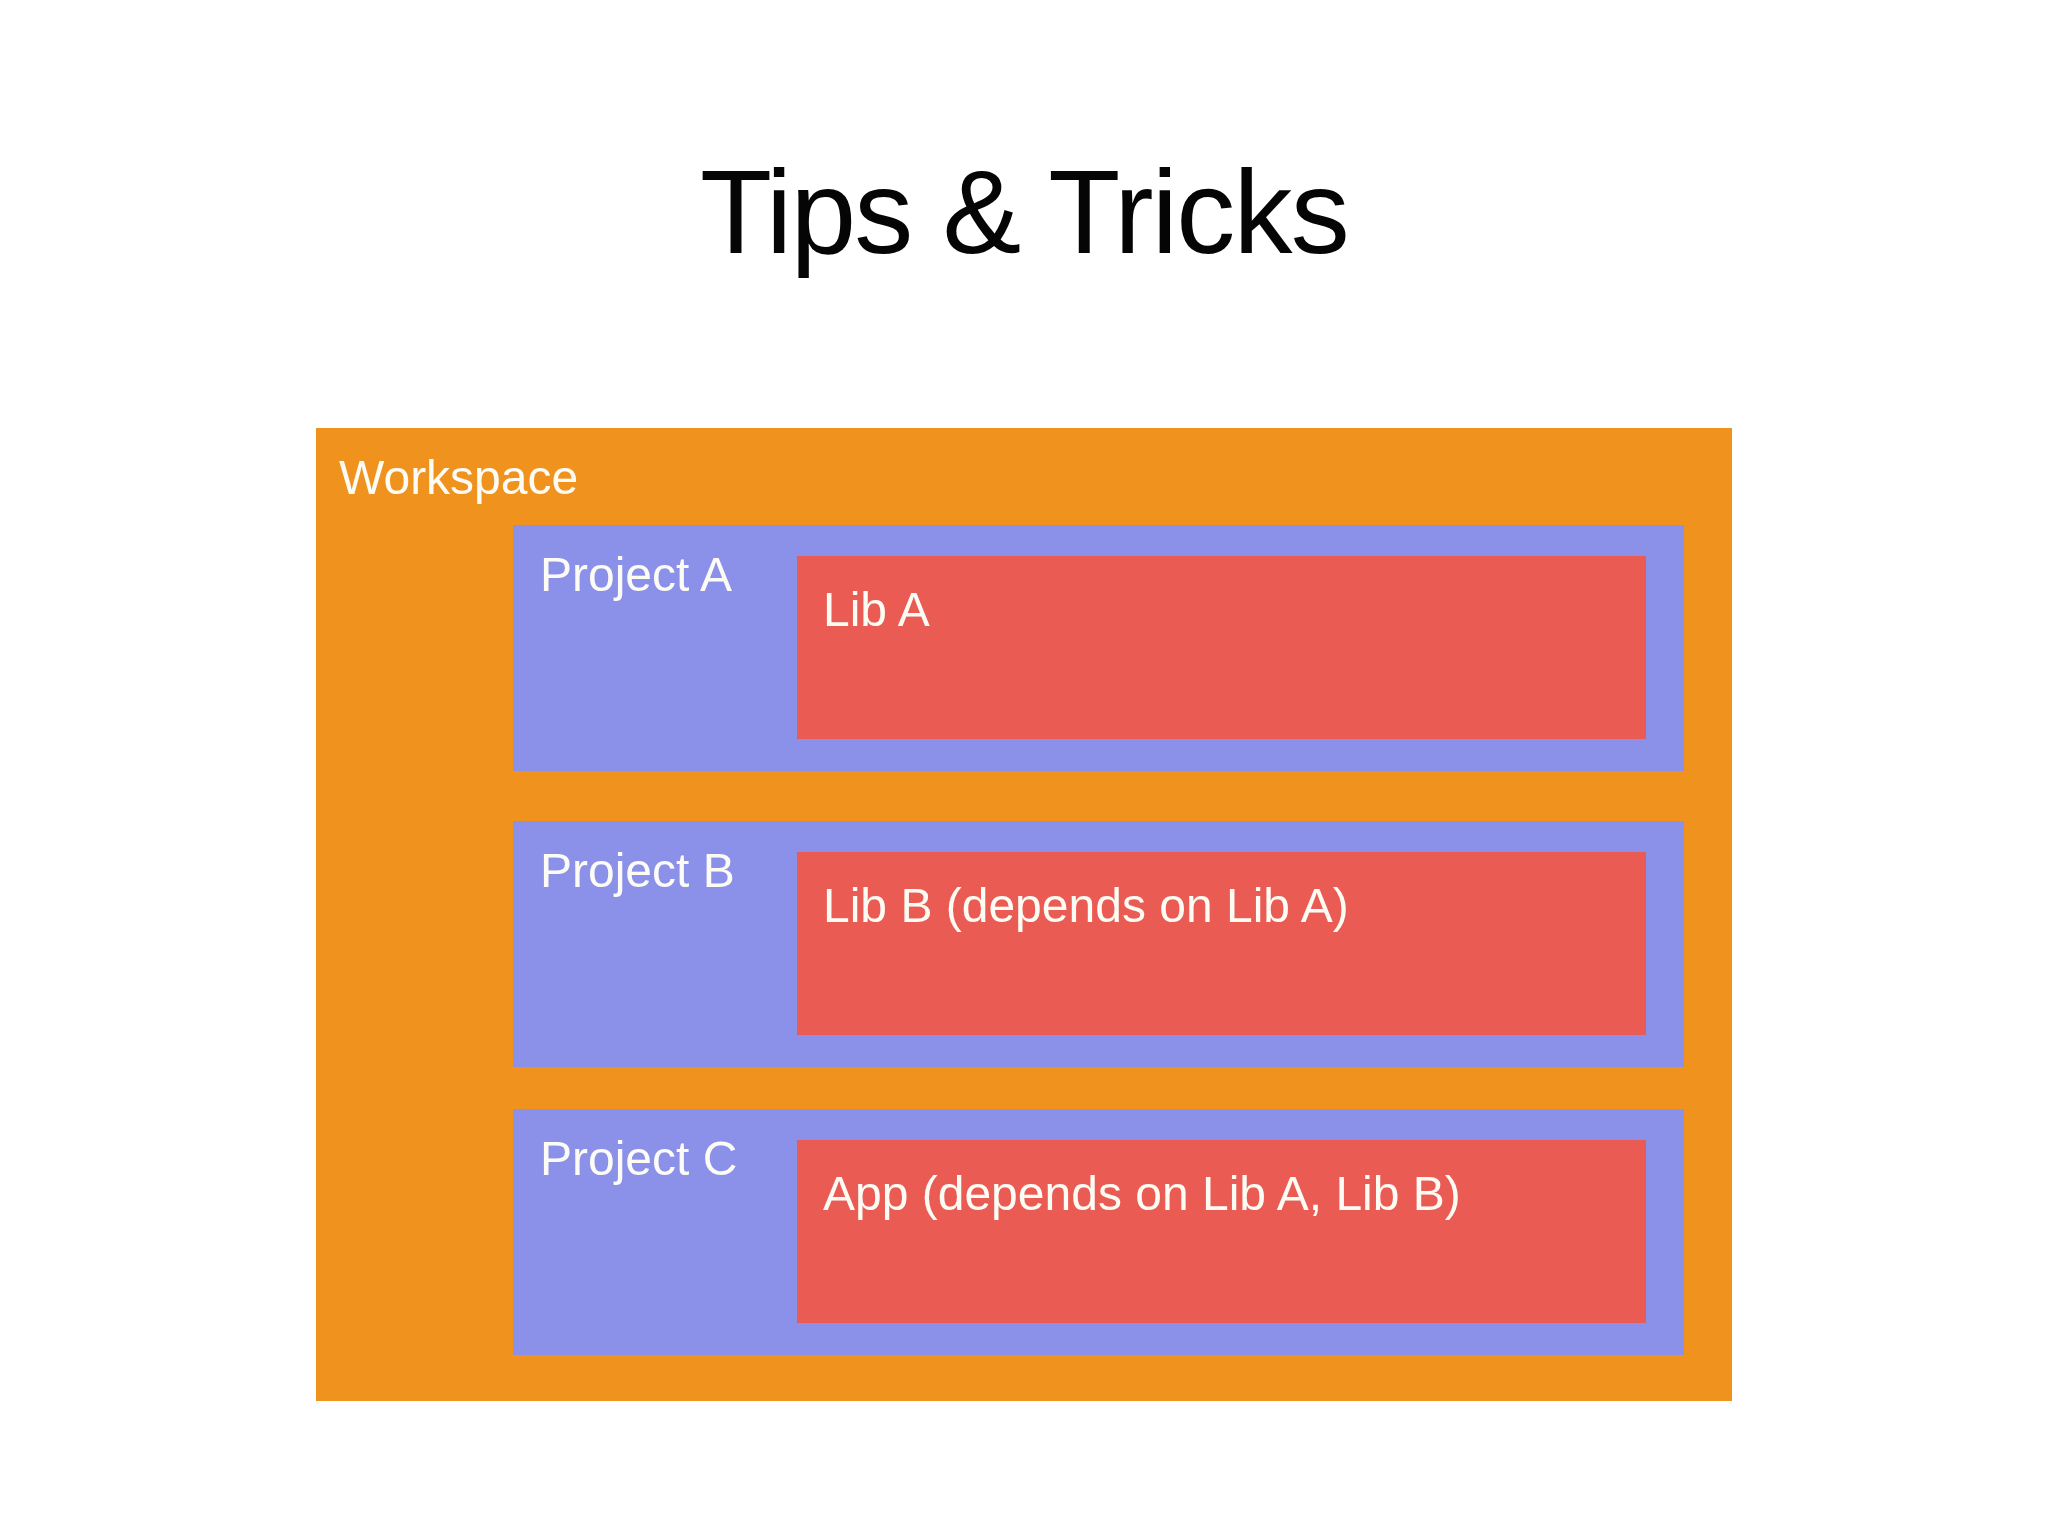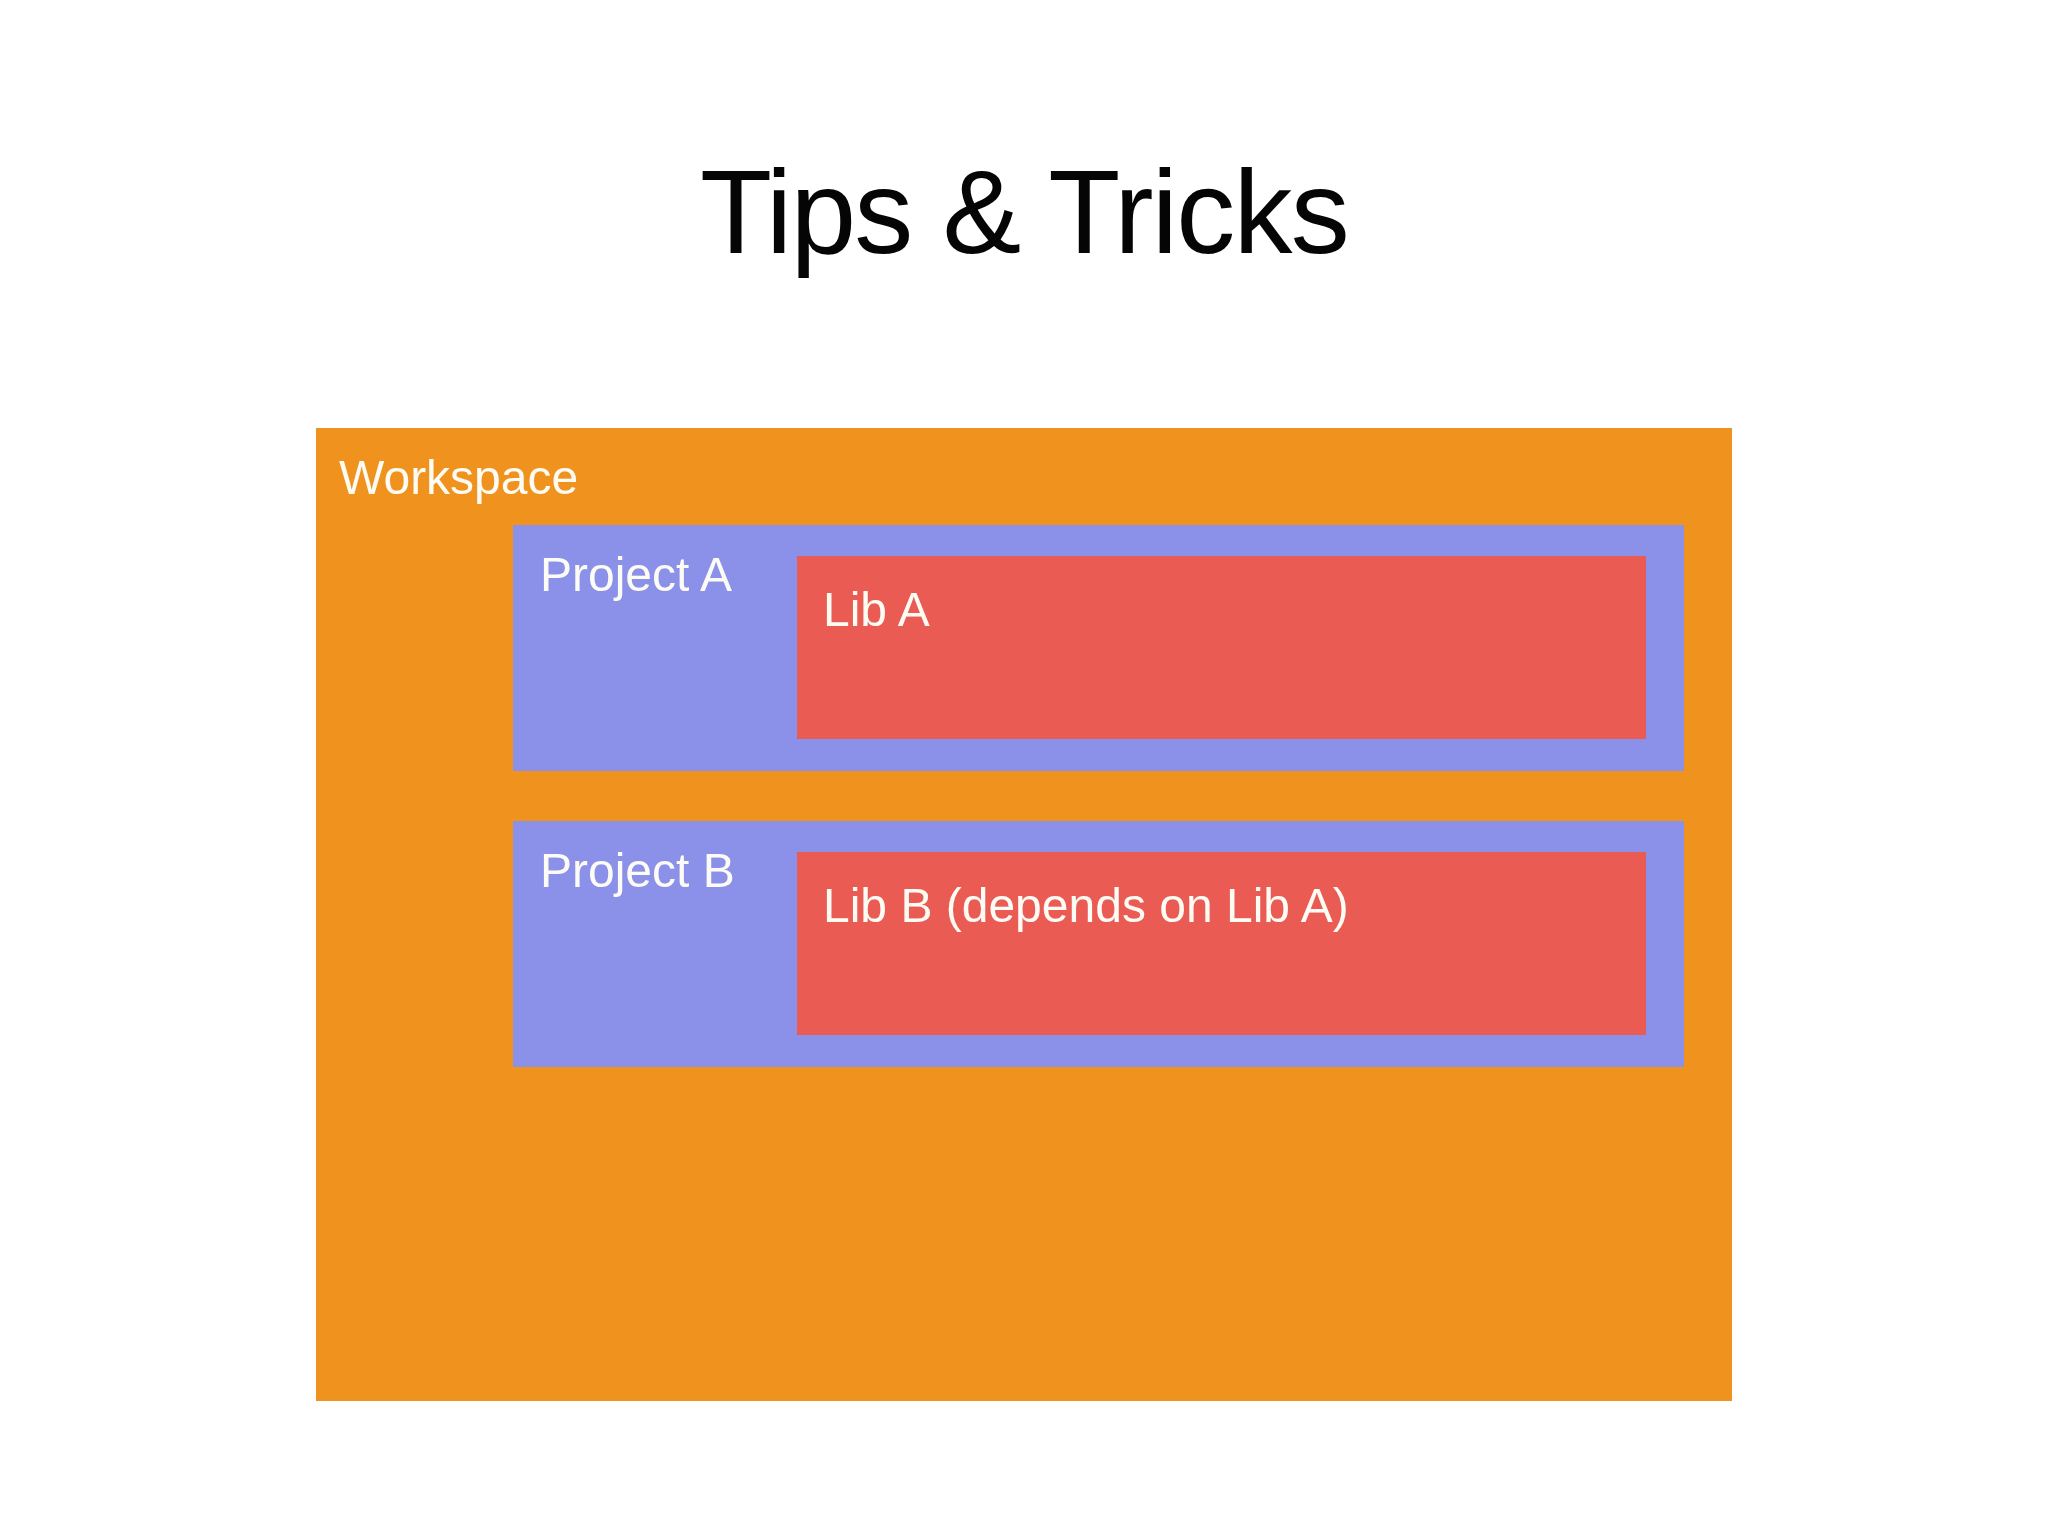--- a/index.html
+++ b/index.html
@@ -99,15 +99,21 @@
       </div>
     </div>
 
     <div class="project project-b">
       <div class="project-label">Project B</div>
       <div class="item">
         <div class="item-label">Lib B (depends on Lib A)</div>
       </div>
     </div>
 
+    <div class="project project-c">
+      <div class="project-label">Project C</div>
+      <div class="item">
+        <div class="item-label">App (depends on Lib A, Lib B)</div>
+      </div>
+    </div>
 
   </div>
 </div>
 
 </body></html>

